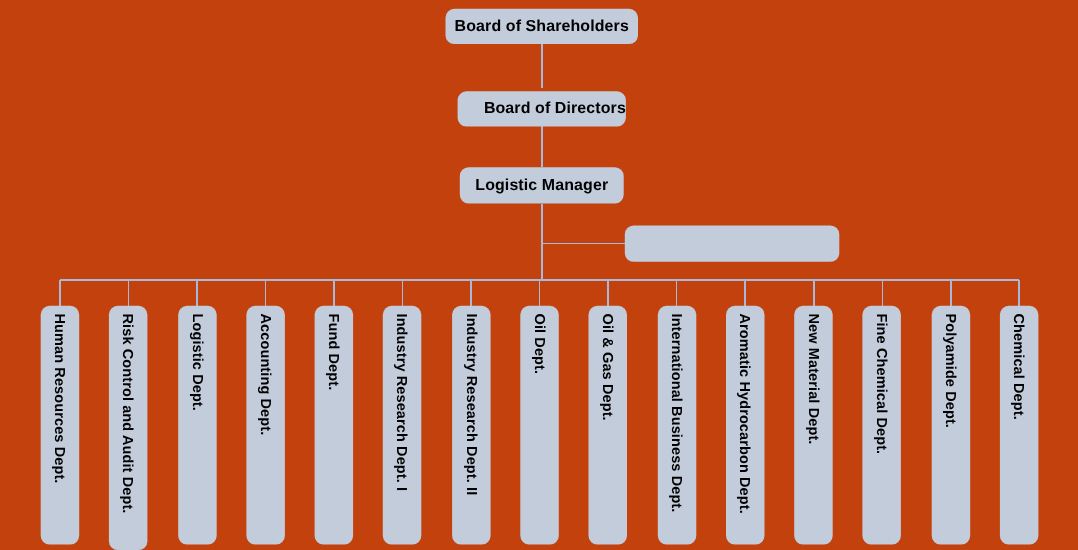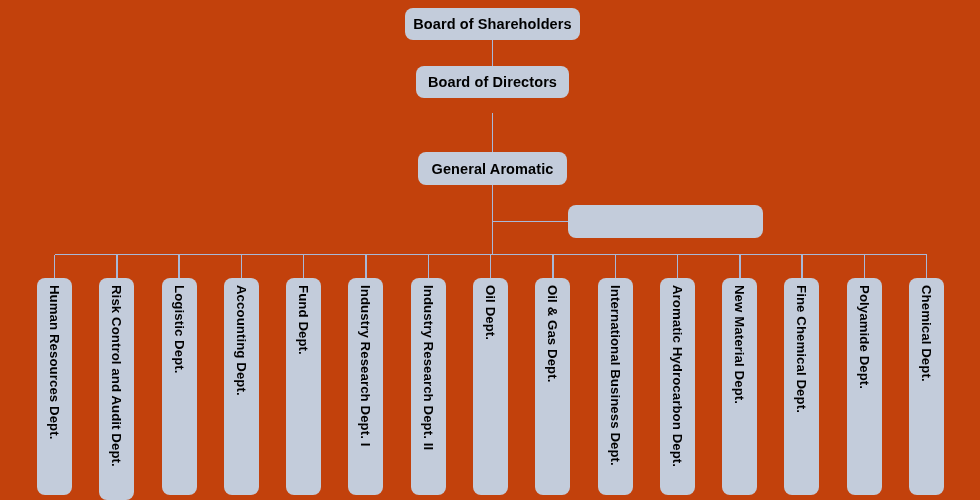--- a/index.html
+++ b/index.html
@@ -91,26 +91,26 @@
       <line x1="802.1" y1="254.5" x2="802.1" y2="278"></line>
       <line x1="864.4" y1="254.5" x2="864.4" y2="278"></line>
       <line x1="926.5" y1="254.5" x2="926.5" y2="278"></line>
     </g>
   </svg>
 
   <div class="node top-node" style="left:405px; top:8px; width:175px; height:32px;">
     <span>Board of Shareholders</span>
   </div>
 
-  <div class="node top-node" style="left:416px; top:66px; width:153px; height:32px;">
+  <div class="node top-node" style="left:416px; top:83px; width:153px; height:32px;justify-content:flex-end;">
     <span>Board of Directors</span>
   </div>
 
   <div class="node top-node" style="left:418px; top:152px; width:149px; height:33px;">
-    <span>General Aromatic</span>
+    <span>Logistic Manager</span>
   </div>
 
   <div class="node top-node" style="left:568px; top:205px; width:195px; height:33px;">
     <span></span>
   </div>
 
   <div class="node dept-node" style="left:37px; top:278px; width:35px; height:217px;">
     <span class="dept-label">Human Resources Dept.</span>
   </div>
   <div class="node dept-node" style="left:99px; top:278px; width:35px; height:222px;">

